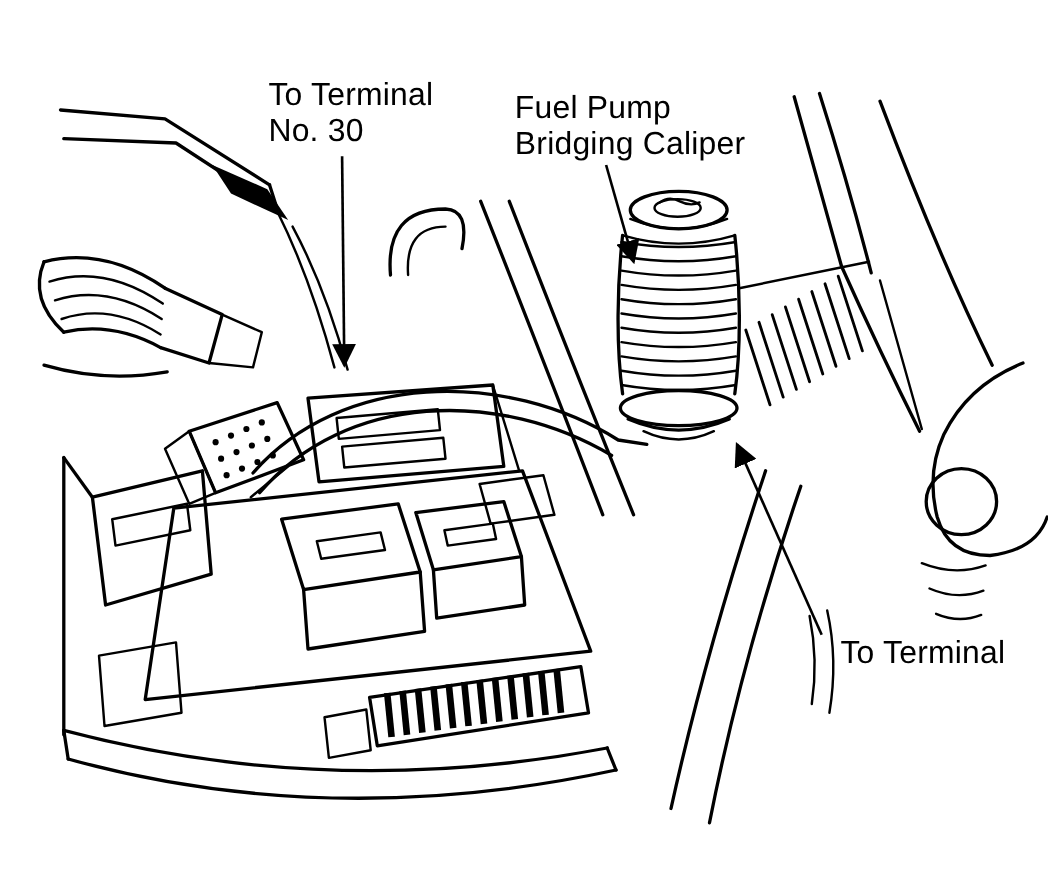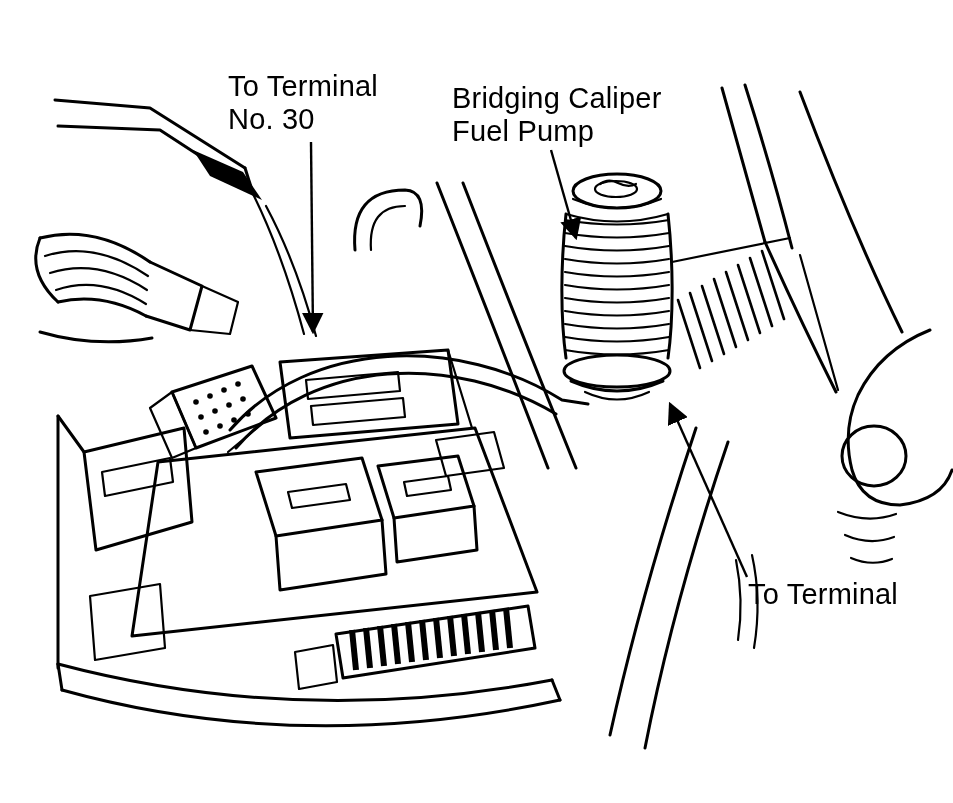--- a/index.html
+++ b/index.html
@@ -11,20 +11,21 @@
     overflow:hidden;
   }
   svg{position:absolute;left:0;top:0;}
   .label{
     position:absolute;
     color:#000;
     font-size:29px;
     line-height:33px;
     letter-spacing:0.2px;
     white-space:nowrap;
+    margin-left:16px;
   }
   .figure-id{
     position:absolute;
     color:#000;
     font-size:24px;
   }
   .ln{stroke:#000;fill:none;stroke-width:3;stroke-linecap:round;stroke-linejoin:round;}
   .fine{stroke:#000;fill:none;stroke-width:2.2;stroke-linecap:round;stroke-linejoin:round;}
   .hatch{stroke:#000;fill:none;stroke-width:2.6;stroke-linecap:round;}
   .bar{stroke:#000;fill:none;stroke-width:6;stroke-linecap:butt;}
@@ -218,22 +219,22 @@
       <path class="arrow" d="M747,577 L670,404" marker-end="url(#arrowhead)"></path>
     </g>
   </svg>
 
   <div class="label" style="left:228px;top:70px;">
     <div>To Terminal</div>
     <div>No. 30</div>
   </div>
 
   <div class="label" style="left:452px;top:82px;">
+    <div>Fuel Pump</div>
     <div>Bridging Caliper</div>
-    <div>Fuel Pump</div>
   </div>
 
   <div class="label" style="left:748px;top:578px;">
     <div>To Terminal</div>
   </div>
 
 
 </div>
 
 </body></html>

